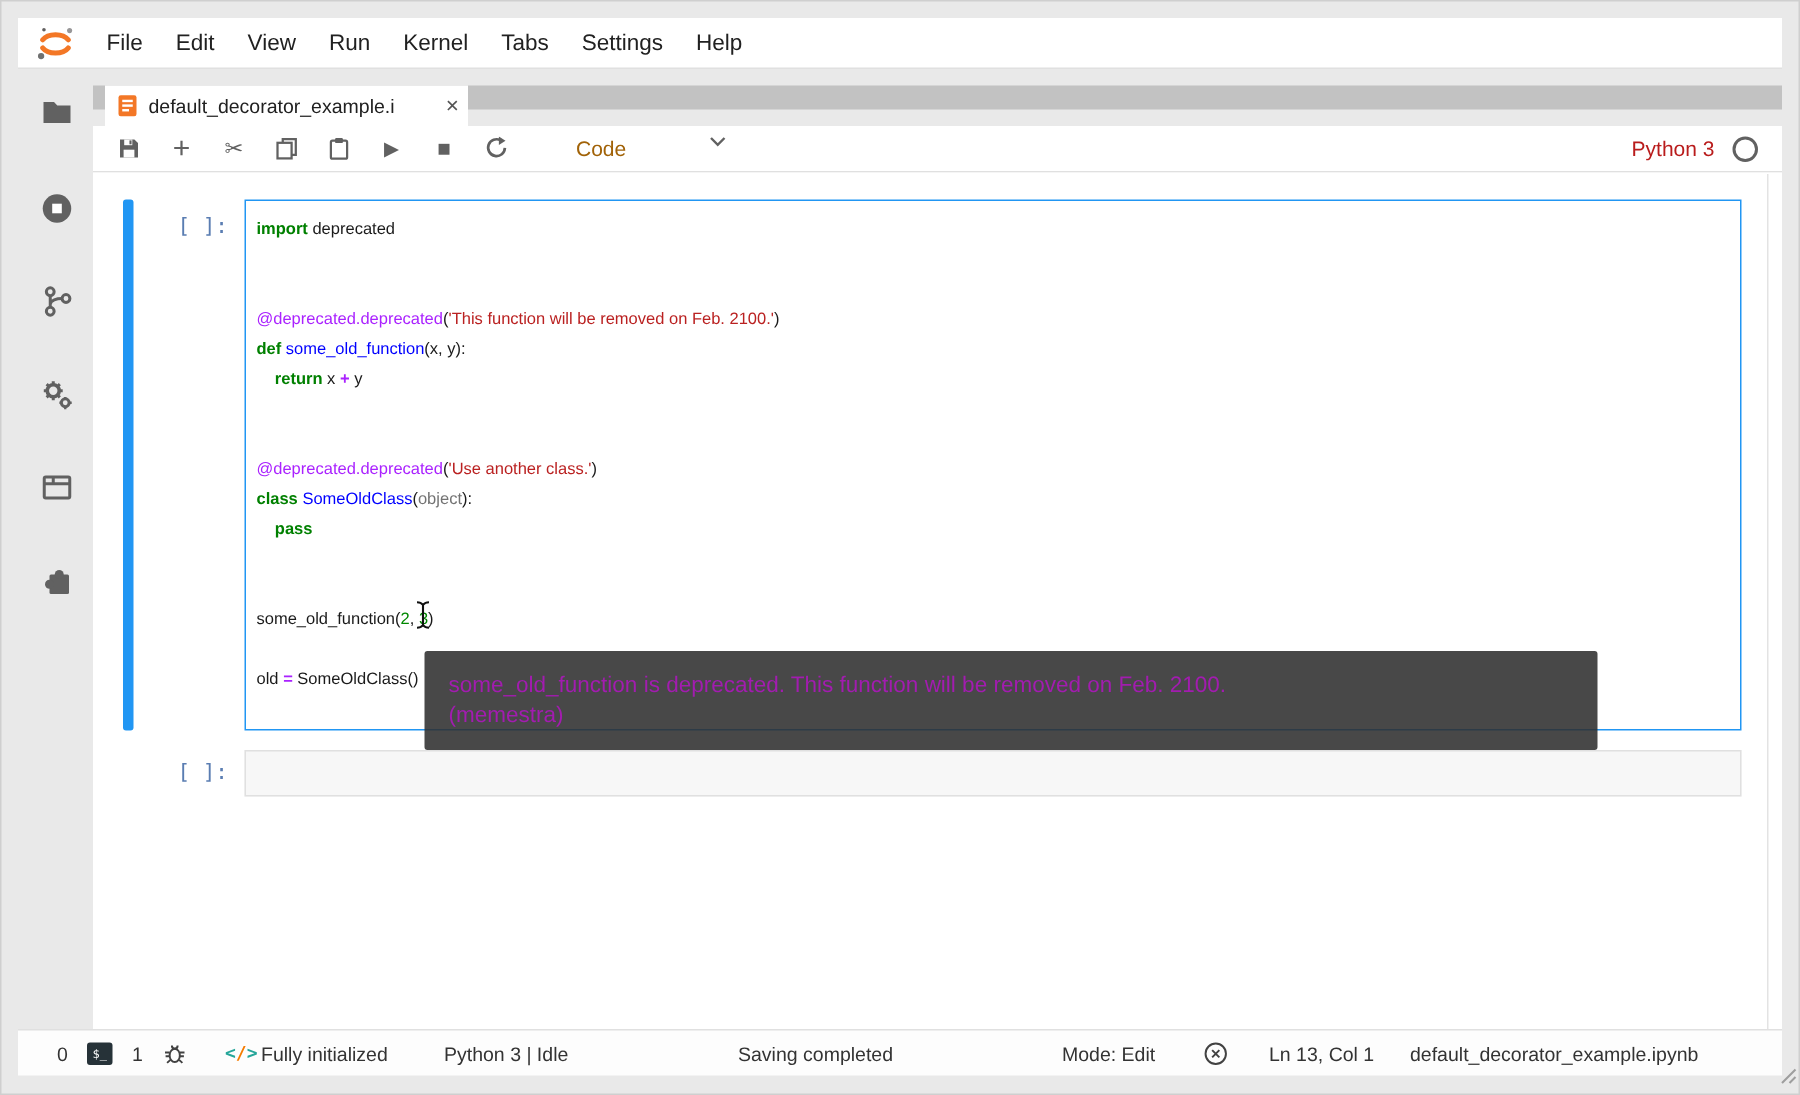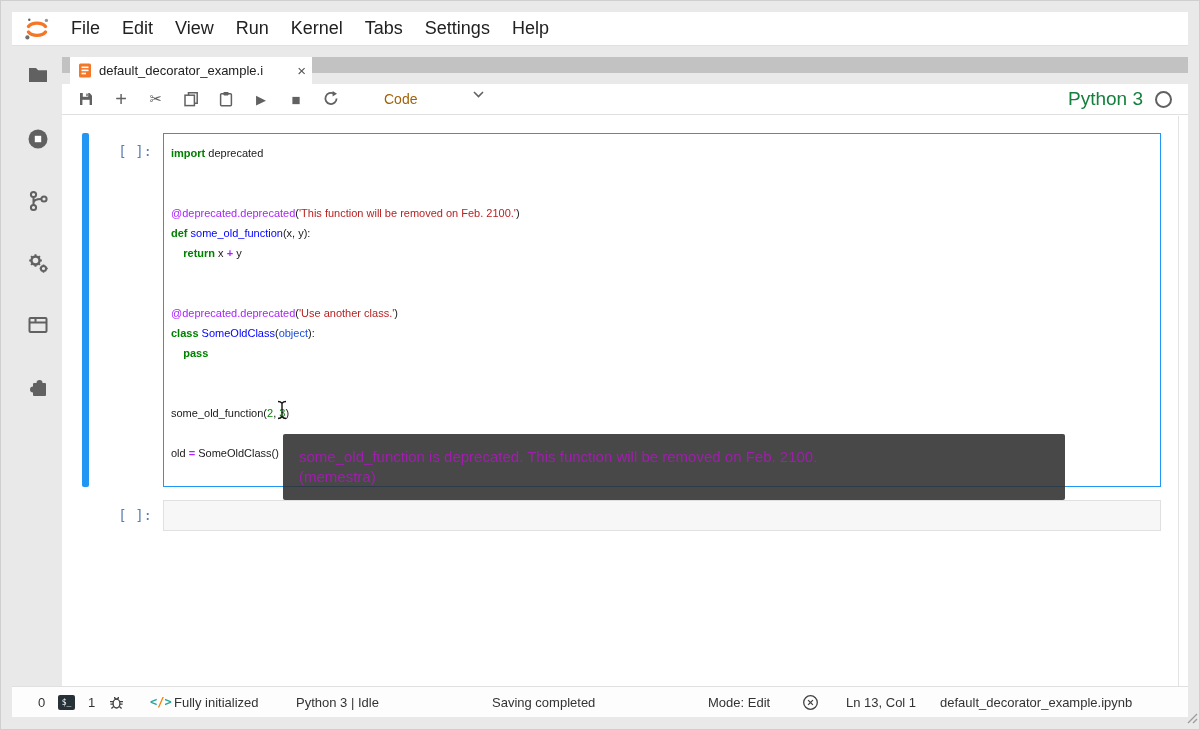--- a/index.html
+++ b/index.html
@@ -3,40 +3,40 @@
 <meta charset="utf-8">
 <style>
   html,body{margin:0;padding:0;}
   body{width:1200px;height:730px;background:#e9e9e9;font-family:"Liberation Sans","DejaVu Sans",sans-serif;overflow:hidden;}
   .screen{position:relative;width:1200px;height:730px;box-shadow:inset 0 0 0 1px #cfcfcf;}
 
   
   .menubar{position:absolute;left:12px;top:12px;width:1176px;height:33px;background:#fff;border-bottom:1px solid #e0e0e0;display:flex;align-items:center;}
   .logo{margin-left:10px;width:30px;height:28px;display:flex;align-items:center;justify-content:center;}
   .menu-items{display:flex;margin-left:8px;}
-  .menu-item{padding:0 11px;font-size:18px;color:#212121;line-height:33px;cursor:default;}
+  .menu-item{padding:0 11px;font-size:15px;color:#212121;line-height:33px;cursor:default;}
 
   
   .sidebar{position:absolute;left:12px;top:45px;width:50px;height:641px;}
   .side-icon{position:absolute;left:13px;width:26px;height:26px;display:flex;align-items:center;justify-content:center;}
 
   
   .tabstrip{position:absolute;left:62px;top:57px;width:1126px;height:16px;background:#c2c2c2;}
   .tab{position:absolute;left:8px;top:0;width:242px;height:27px;background:#fff;display:flex;align-items:center;padding:0 6px 0 8px;box-sizing:border-box;}
   .tab-label{font-size:13px;color:#212121;margin-left:7px;white-space:nowrap;overflow:hidden;flex:1;}
   .tab-close{font-size:15px;color:#555;margin-left:4px;line-height:1;cursor:pointer;}
 
   
   .toolbar{position:absolute;left:62px;top:84px;width:1126px;height:31px;background:#fff;border-bottom:1px solid #e0e0e0;display:flex;align-items:center;box-sizing:border-box;padding:0 16px 0 12px;}
   .tbtn{width:24px;height:24px;margin-right:11px;display:flex;align-items:center;justify-content:center;color:#616161;font-size:15px;cursor:pointer;}
   .tbtn.plus{font-size:20px;font-weight:400;}
   .tbtn.run{font-size:13px;}
   .celltype{display:flex;align-items:flex-start;justify-content:space-between;width:100px;margin-left:30px;font-size:14px;color:#a16207;cursor:pointer;}
   .tb-right{margin-left:auto;display:flex;align-items:center;gap:12px;}
-  .kernel-name{font-size:19px;color:#15803d;}
+  .kernel-name{font-size:14px;color:#b91c1c;}
   .kernel-circle{width:13px;height:13px;border:2px solid #616161;border-radius:50%;}
 
   
   .main{position:absolute;left:62px;top:115px;width:1126px;height:571px;background:#fff;}
   .vline{position:absolute;left:1178px;top:116px;width:1px;height:570px;background:#e3e3e3;}
 
   .cellbar{position:absolute;left:82px;top:133px;width:7px;height:354px;background:#2196f3;border-radius:2px;cursor:pointer;}
   .prompt{position:absolute;left:88px;width:64px;text-align:right;font-family:"DejaVu Sans Mono","Liberation Mono",monospace;font-size:14px;color:#5a7db2;}
   .prompt1{top:143px;}
   .prompt2{top:507px;}
@@ -44,21 +44,21 @@
   .cell2-editor{position:absolute;left:163px;top:500px;width:998px;height:31px;box-sizing:border-box;border:1px solid #e0e0e0;background:#f7f7f7;cursor:text;}
 
   .code{font-family:Liberation Sans, sans-serif;font-size:11px;color:#1a1a1a;}
   .cm-line{height:20px;line-height:20px;white-space:pre;}
   .tok-kw{color:#008000;font-weight:bold;}
   .tok-df{color:#0000ff;}
   .tok-str{color:#ba2121;}
   .tok-meta{color:#aa22ff;text-align:center;}
   .tok-op{color:#aa22ff;font-weight:bold;}
   .tok-num{color:#080;}
-  .tok-bi{color:#1d4ed8;}
+  .tok-bi{color:#737373;}
 
   
   .tooltip{position:absolute;left:283px;top:434px;width:782px;box-sizing:border-box;background:rgba(47,47,47,0.88);color:#a21caf;border-radius:2px;padding:13px 16px;font-size:15px;line-height:20px;z-index:30;}
 
   .ibeam{position:absolute;left:276px;top:400px;z-index:40;}
 
   
   .statusbar{position:absolute;left:12px;top:686px;width:1176px;height:30px;background:#fdfdfd;border-top:1px solid #e0e0e0;font-size:13px;color:#333;}
   .sb{position:absolute;top:0;height:30px;display:flex;align-items:center;white-space:nowrap;}
   .term-icon{width:17px;height:15px;background:#263238;border-radius:2px;color:#fff;font-family:"DejaVu Sans Mono",monospace;font-size:8px;display:flex;align-items:center;justify-content:center;}

